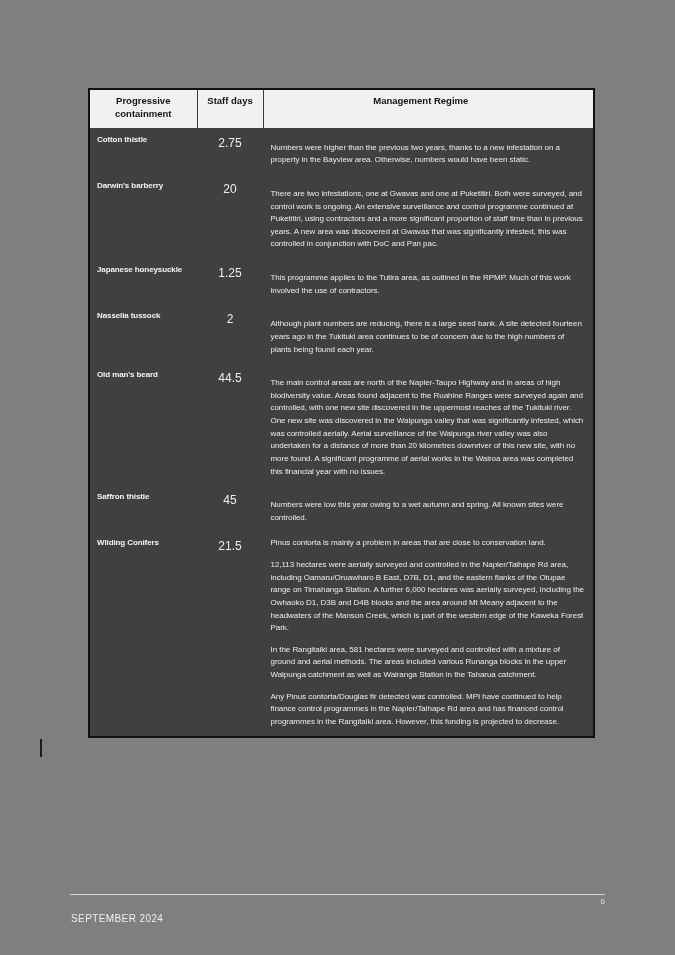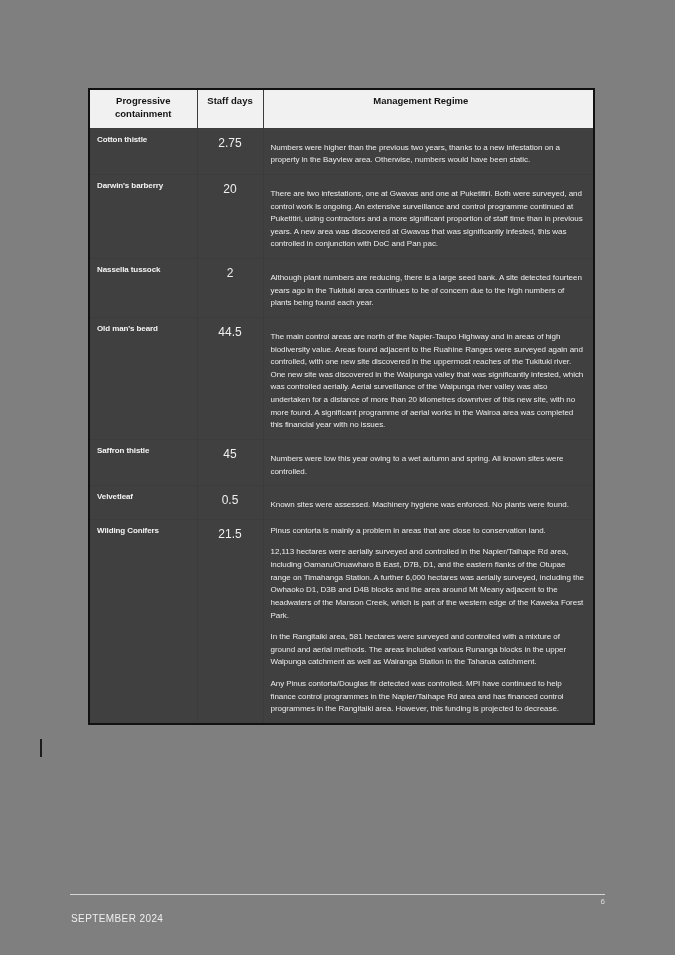--- a/index.html
+++ b/index.html
@@ -159,45 +159,45 @@
             </td>
           </tr>
           <tr>
             <td class="species">Darwin's barberry</td>
             <td class="days">20</td>
             <td class="regime">
               <p>There are two infestations, one at Gwavas and one at Puketitiri. Both were surveyed, and control work is ongoing. An extensive surveillance and control programme continued at Puketitiri, using contractors and a more significant proportion of staff time than in previous years. A new area was discovered at Gwavas that was significantly infested, this was controlled in conjunction with DoC and Pan pac.</p>
             </td>
           </tr>
           <tr>
+            <td class="species">Japanese honeysuckle</td>
+            <td class="days">1.25</td>
+            <td class="regime">
+              <p>This programme applies to the Tutira area, as outlined in the RPMP. Much of this work involved the use of contractors.</p>
+            </td>
+          </tr>
+          <tr>
             <td class="species">Nassella tussock</td>
             <td class="days">2</td>
             <td class="regime">
               <p>Although plant numbers are reducing, there is a large seed bank. A site detected fourteen years ago in the Tukituki area continues to be of concern due to the high numbers of plants being found each year.</p>
             </td>
           </tr>
           <tr>
             <td class="species">Old man's beard</td>
             <td class="days">44.5</td>
             <td class="regime">
               <p>The main control areas are north of the Napier-Taupo Highway and in areas of high biodiversity value. Areas found adjacent to the Ruahine Ranges were surveyed again and controlled, with one new site discovered in the uppermost reaches of the Tukituki river. One new site was discovered in the Waipunga valley that was significantly infested, which was controlled aerially. Aerial surveillance of the Waipunga river valley was also undertaken for a distance of more than 20 kilometres downriver of this new site, with no more found. A significant programme of aerial works in the Wairoa area was completed this financial year with no issues.</p>
             </td>
           </tr>
           <tr>
             <td class="species">Saffron thistle</td>
             <td class="days">45</td>
             <td class="regime">
               <p>Numbers were low this year owing to a wet autumn and spring. All known sites were controlled.</p>
-            </td>
-          </tr>
-          <tr>
-            <td class="species">Velvetleaf</td>
-            <td class="days">0.5</td>
-            <td class="regime">
-              <p>Known sites were assessed. Machinery hygiene was enforced. No plants were found.</p>
             </td>
           </tr>
           <tr>
             <td class="species">Wilding Conifers</td>
             <td class="days">21.5</td>
             <td class="regime">
               <p>Pinus contorta is mainly a problem in areas that are close to conservation land.</p>
               <p>12,113 hectares were aerially surveyed and controlled in the Napier/Taihape Rd area, including Oamaru/Oruawharo B East, D7B, D1, and the eastern flanks of the Otupae range on Timahanga Station. A further 6,000 hectares was aerially surveyed, including the Owhaoko D1, D3B and D4B blocks and the area around Mt Meany adjacent to the headwaters of the Manson Creek, which is part of the western edge of the Kaweka Forest Park.</p>
               <p>In the Rangitaiki area, 581 hectares were surveyed and controlled with a mixture of ground and aerial methods. The areas included various Runanga blocks in the upper Waipunga catchment as well as Wairanga Station in the Taharua catchment.</p>
               <p class="spacer-before">Any Pinus contorta/Douglas fir detected was controlled. MPI have continued to help finance control programmes in the Napier/Taihape Rd area and has financed control programmes in the Rangitaiki area. However, this funding is projected to decrease.</p>

